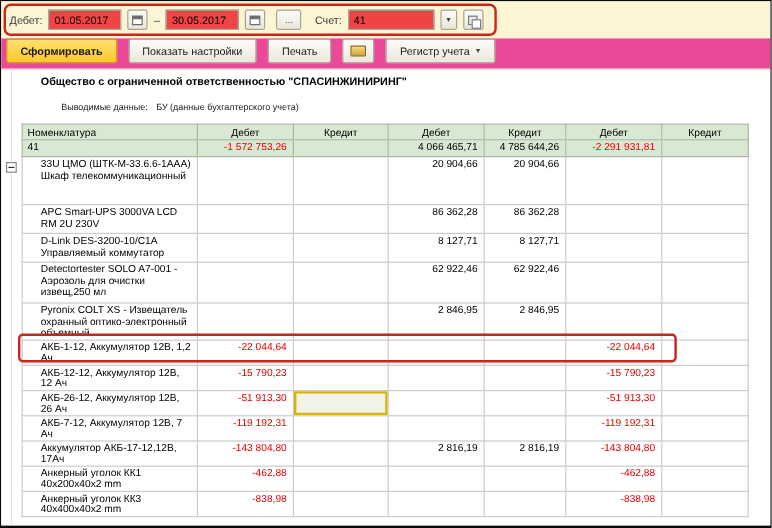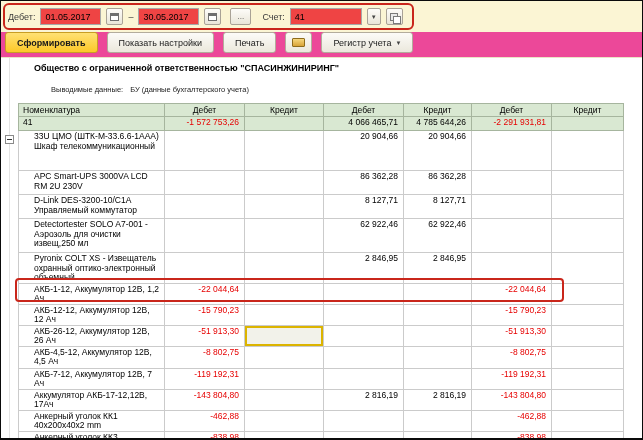--- a/index.html
+++ b/index.html
@@ -253,29 +253,20 @@
           </tr>
           <tr style="height: 12px;">
             <td class="name">АКБ-26-12, Аккумулятор 12В, 26 Ач</td>
             <td class="num neg">-51 913,30</td>
             <td class="num selcell"></td>
             <td class="num"></td>
             <td class="num"></td>
             <td class="num neg">-51 913,30</td>
             <td class="num"></td>
           </tr>
-          <tr style="height: 22px;">
-            <td class="name">АКБ-4,5-12, Аккумулятор 12В, 4,5 Ач</td>
-            <td class="num neg">-8 802,75</td>
-            <td class="num"></td>
-            <td class="num"></td>
-            <td class="num"></td>
-            <td class="num neg">-8 802,75</td>
-            <td class="num"></td>
-          </tr>
           <tr style="height: 12px;">
             <td class="name">АКБ-7-12, Аккумулятор 12В, 7 Ач</td>
             <td class="num neg">-119 192,31</td>
             <td class="num"></td>
             <td class="num"></td>
             <td class="num"></td>
             <td class="num neg">-119 192,31</td>
             <td class="num"></td>
           </tr>
           <tr style="height: 12px;">

